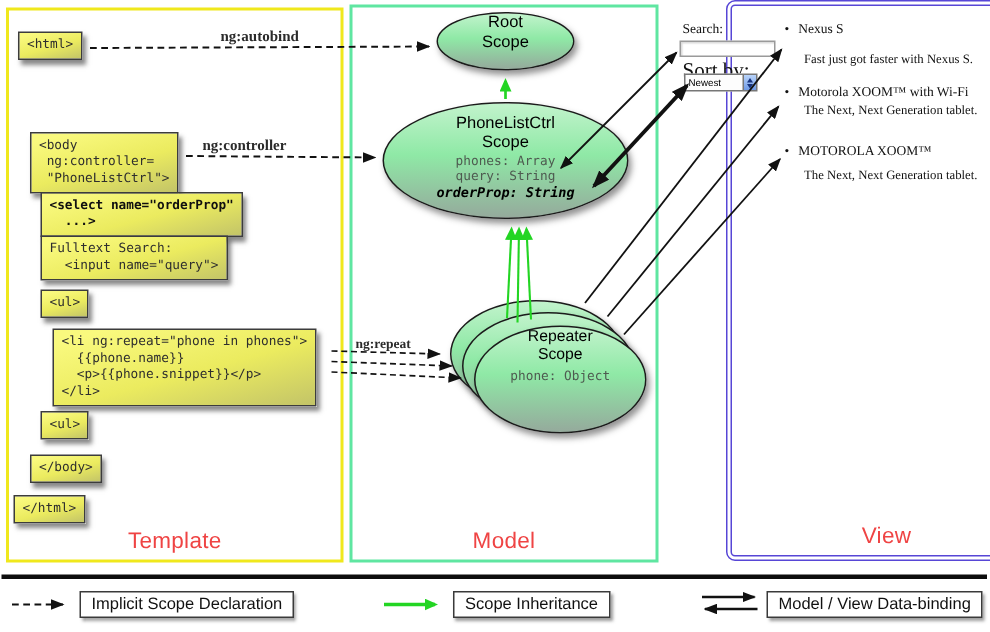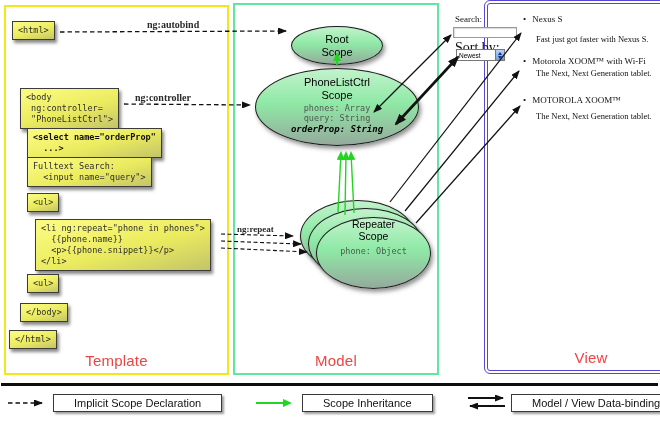--- a/index.html
+++ b/index.html
@@ -22,21 +22,21 @@
   .ellipse{position:absolute;border:1.5px solid #1b1b1b;border-radius:50%;
            background:linear-gradient(180deg,#c2f3cc 0%,#8fe9a6 45%,#95aa9c 100%);
            box-shadow:2px 3px 4px rgba(40,40,40,.5);text-align:center;}
   .ellipse-title{white-space:pre-line;font-size:11px;line-height:1.15;color:#000;}
   .mono-prop{font-family:"DejaVu Sans Mono",monospace;font-size:8.5px;line-height:1.2;color:#4e5a50;}
   .mono-prop.boldprop{font-weight:bold;color:#000;font-size:9px;font-style:italic;}
   .view-text{position:absolute;font-family:"Liberation Serif",serif;color:#111;}
   .bullet-dot{display:inline-block;margin-right:6px;font-size:9px;}
   .legend-box{position:absolute;top:394px;background:#fff;border:1px solid #3a3a3a;
               box-shadow:1.5px 2px 2px rgba(60,60,60,.5);font-size:11px;color:#111;
-              padding:2px 20px;z-index:3;white-space:nowrap;}
+              padding:2px 7px;z-index:3;white-space:nowrap;}
   .thickline{position:absolute;left:1px;top:383px;width:657px;height:3px;background:#0d0d0d;}
   #overlay{position:absolute;left:0;top:0;z-index:6;pointer-events:none;}
   .search-input{position:absolute;left:453px;top:27px;width:62px;height:9px;background:#fff;
                 border:1px solid #9a9a9a;box-shadow:inset 1px 1px 1px rgba(0,0,0,.15);z-index:2;}
   .dropdown{position:absolute;left:456px;top:49px;width:47px;height:10px;background:#fdfdfd;
             border:1px solid #777;display:flex;align-items:center;z-index:2;}
   .dropdown-text{font-size:6.5px;padding-left:2px;flex:1;color:#000;
                  font-family:"Liberation Sans",sans-serif;}
   .stepper{width:8px;height:10px;background:linear-gradient(180deg,#b9d4fa,#6f9ae6);
            border-left:1px solid #777;display:flex;flex-direction:column;
@@ -75,21 +75,21 @@
   &lt;p&gt;{{phone.snippet}}&lt;/p&gt;
 &lt;/li&gt;</div>
   <div class="codebox" style="left:27px;top:274px;">&lt;ul&gt;</div>
   <div class="codebox" style="left:20px;top:303px;">&lt;/body&gt;</div>
   <div class="codebox" style="left:9px;top:330px;">&lt;/html&gt;</div>
 
   <div class="arrow-label" style="left:147px;top:19px;font-size:10px;">ng:autobind</div>
   <div class="arrow-label" style="left:135px;top:92px;font-size:10px;">ng:controller</div>
   <div class="arrow-label" style="left:237px;top:224px;font-size:9px;">ng:repeat</div>
 
-  <div class="ellipse" style="left:291px;top:26px;width:90px;height:37px;z-index:3;display:flex;align-items:center;justify-content:center;">
+  <div class="ellipse" style="left:291px;top:8px;width:90px;height:37px;z-index:3;display:flex;align-items:flex-start;justify-content:center;">
     <div class="ellipse-title">Root
 Scope</div>
   </div>
 
   <div class="ellipse" style="left:255px;top:68px;width:162px;height:76px;z-index:3;padding-top:0;">
     <div class="ellipse-title" style="margin-top:7px;">PhoneListCtrl
 Scope</div>
     <div class="mono-prop" style="margin-top:2px;">phones: Array</div>
     <div class="mono-prop">query: String</div>
     <div class="mono-prop boldprop">orderProp: String</div>

